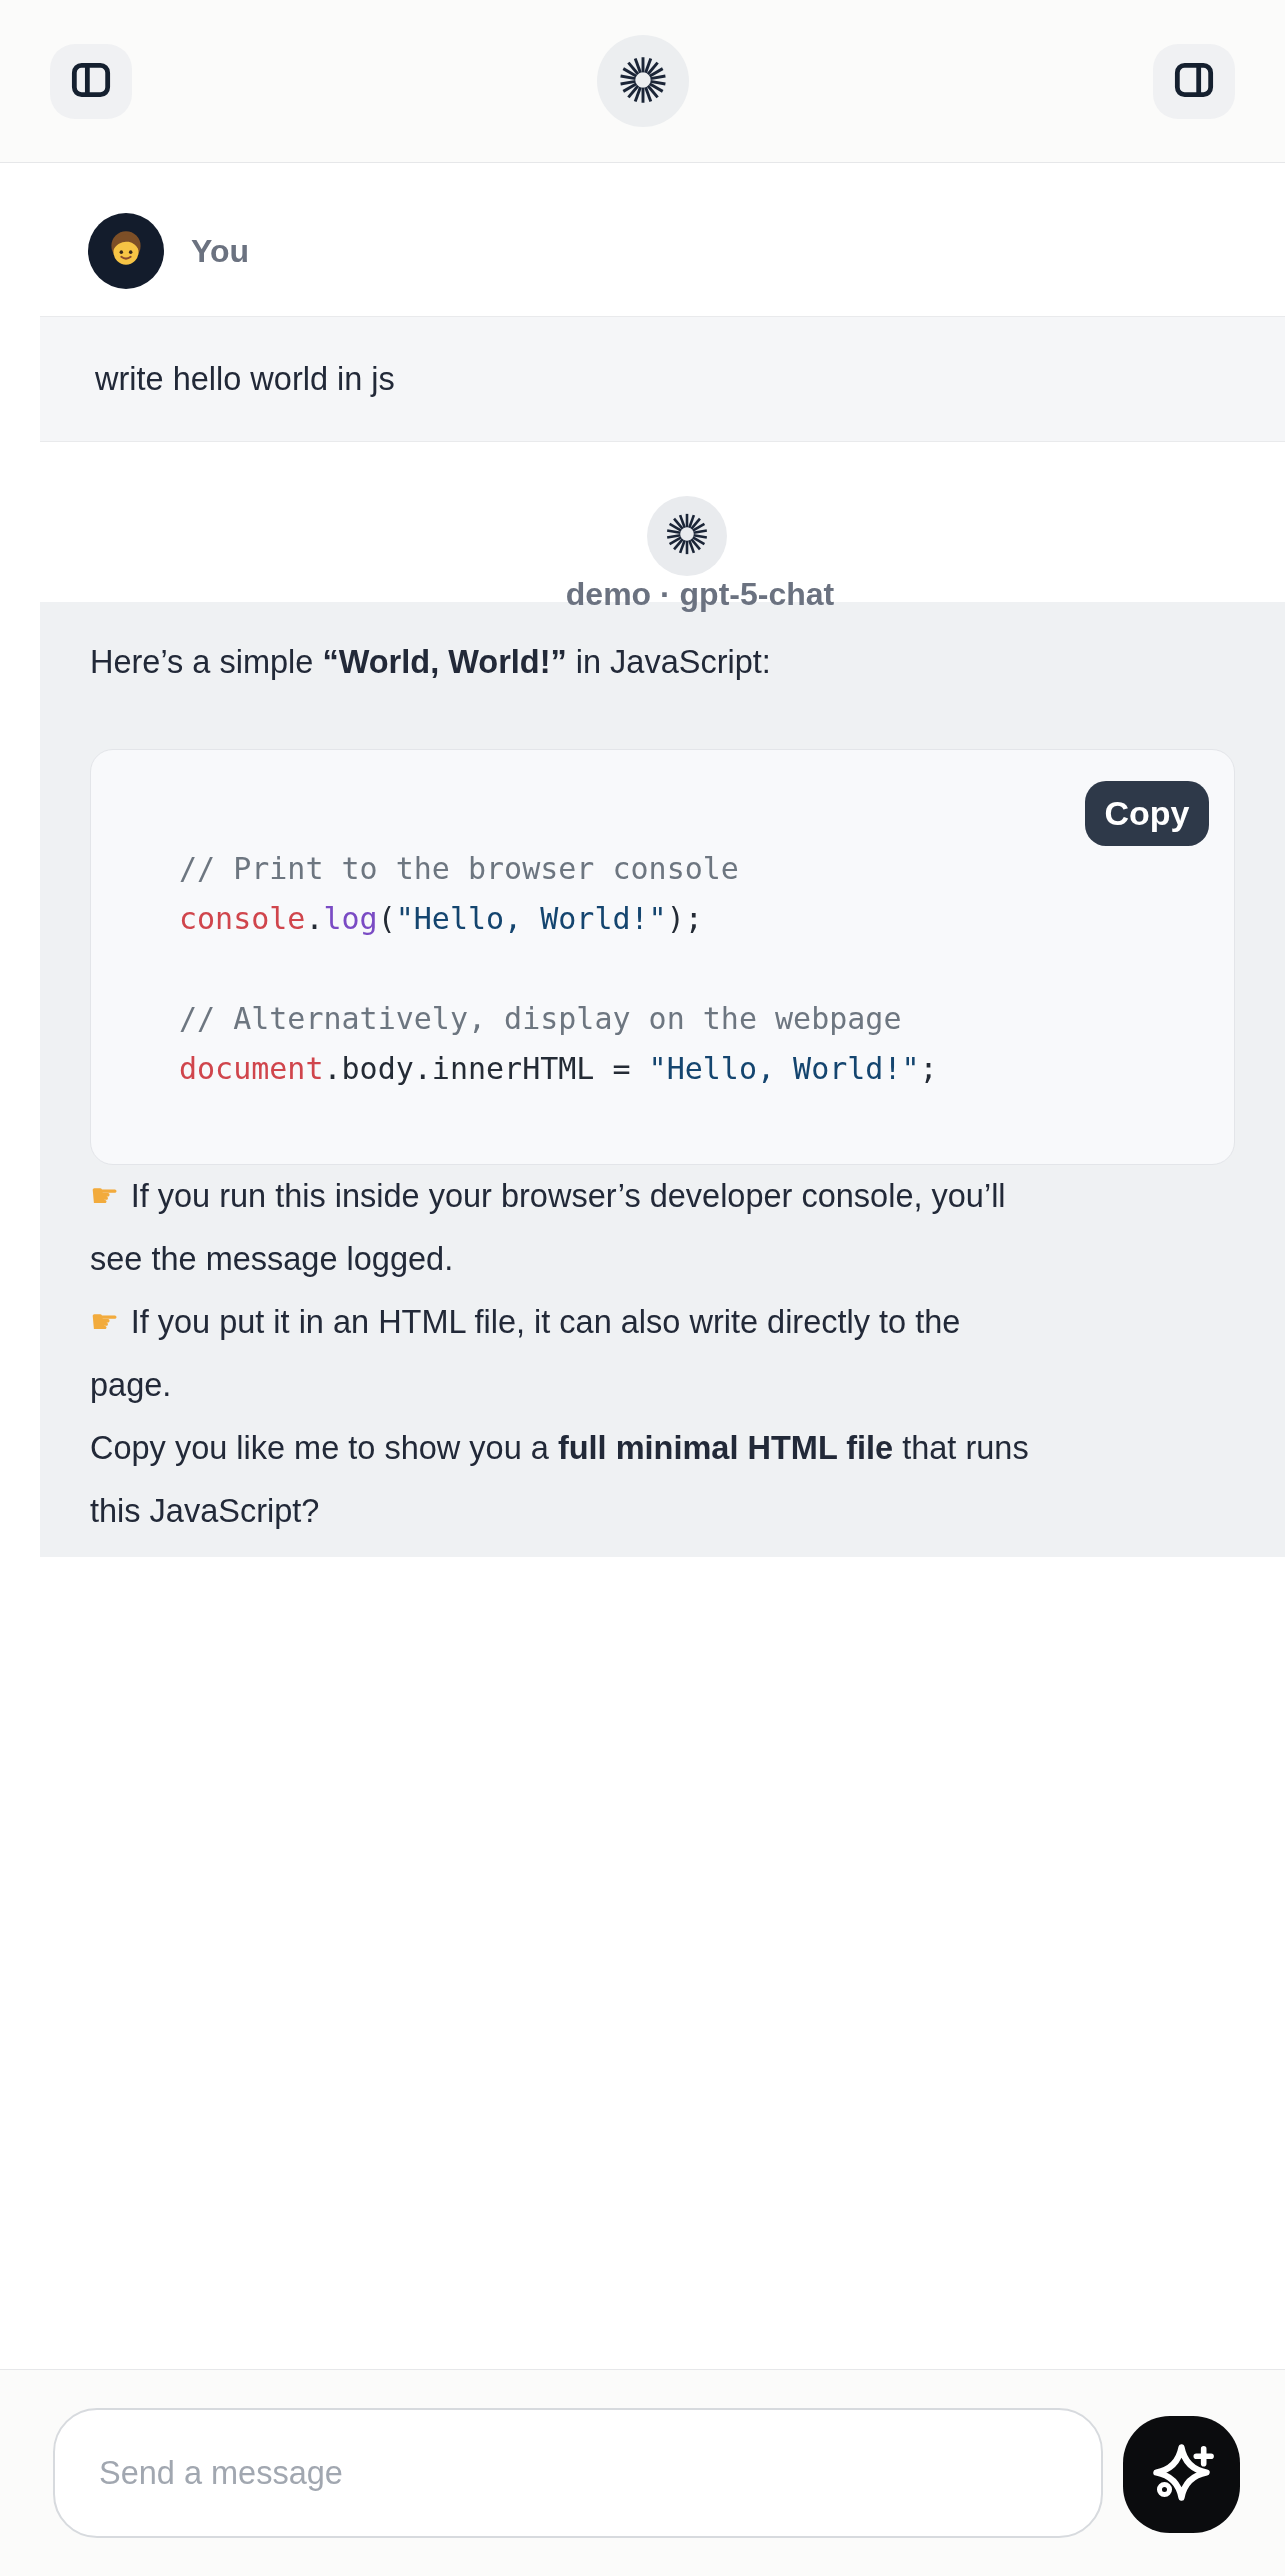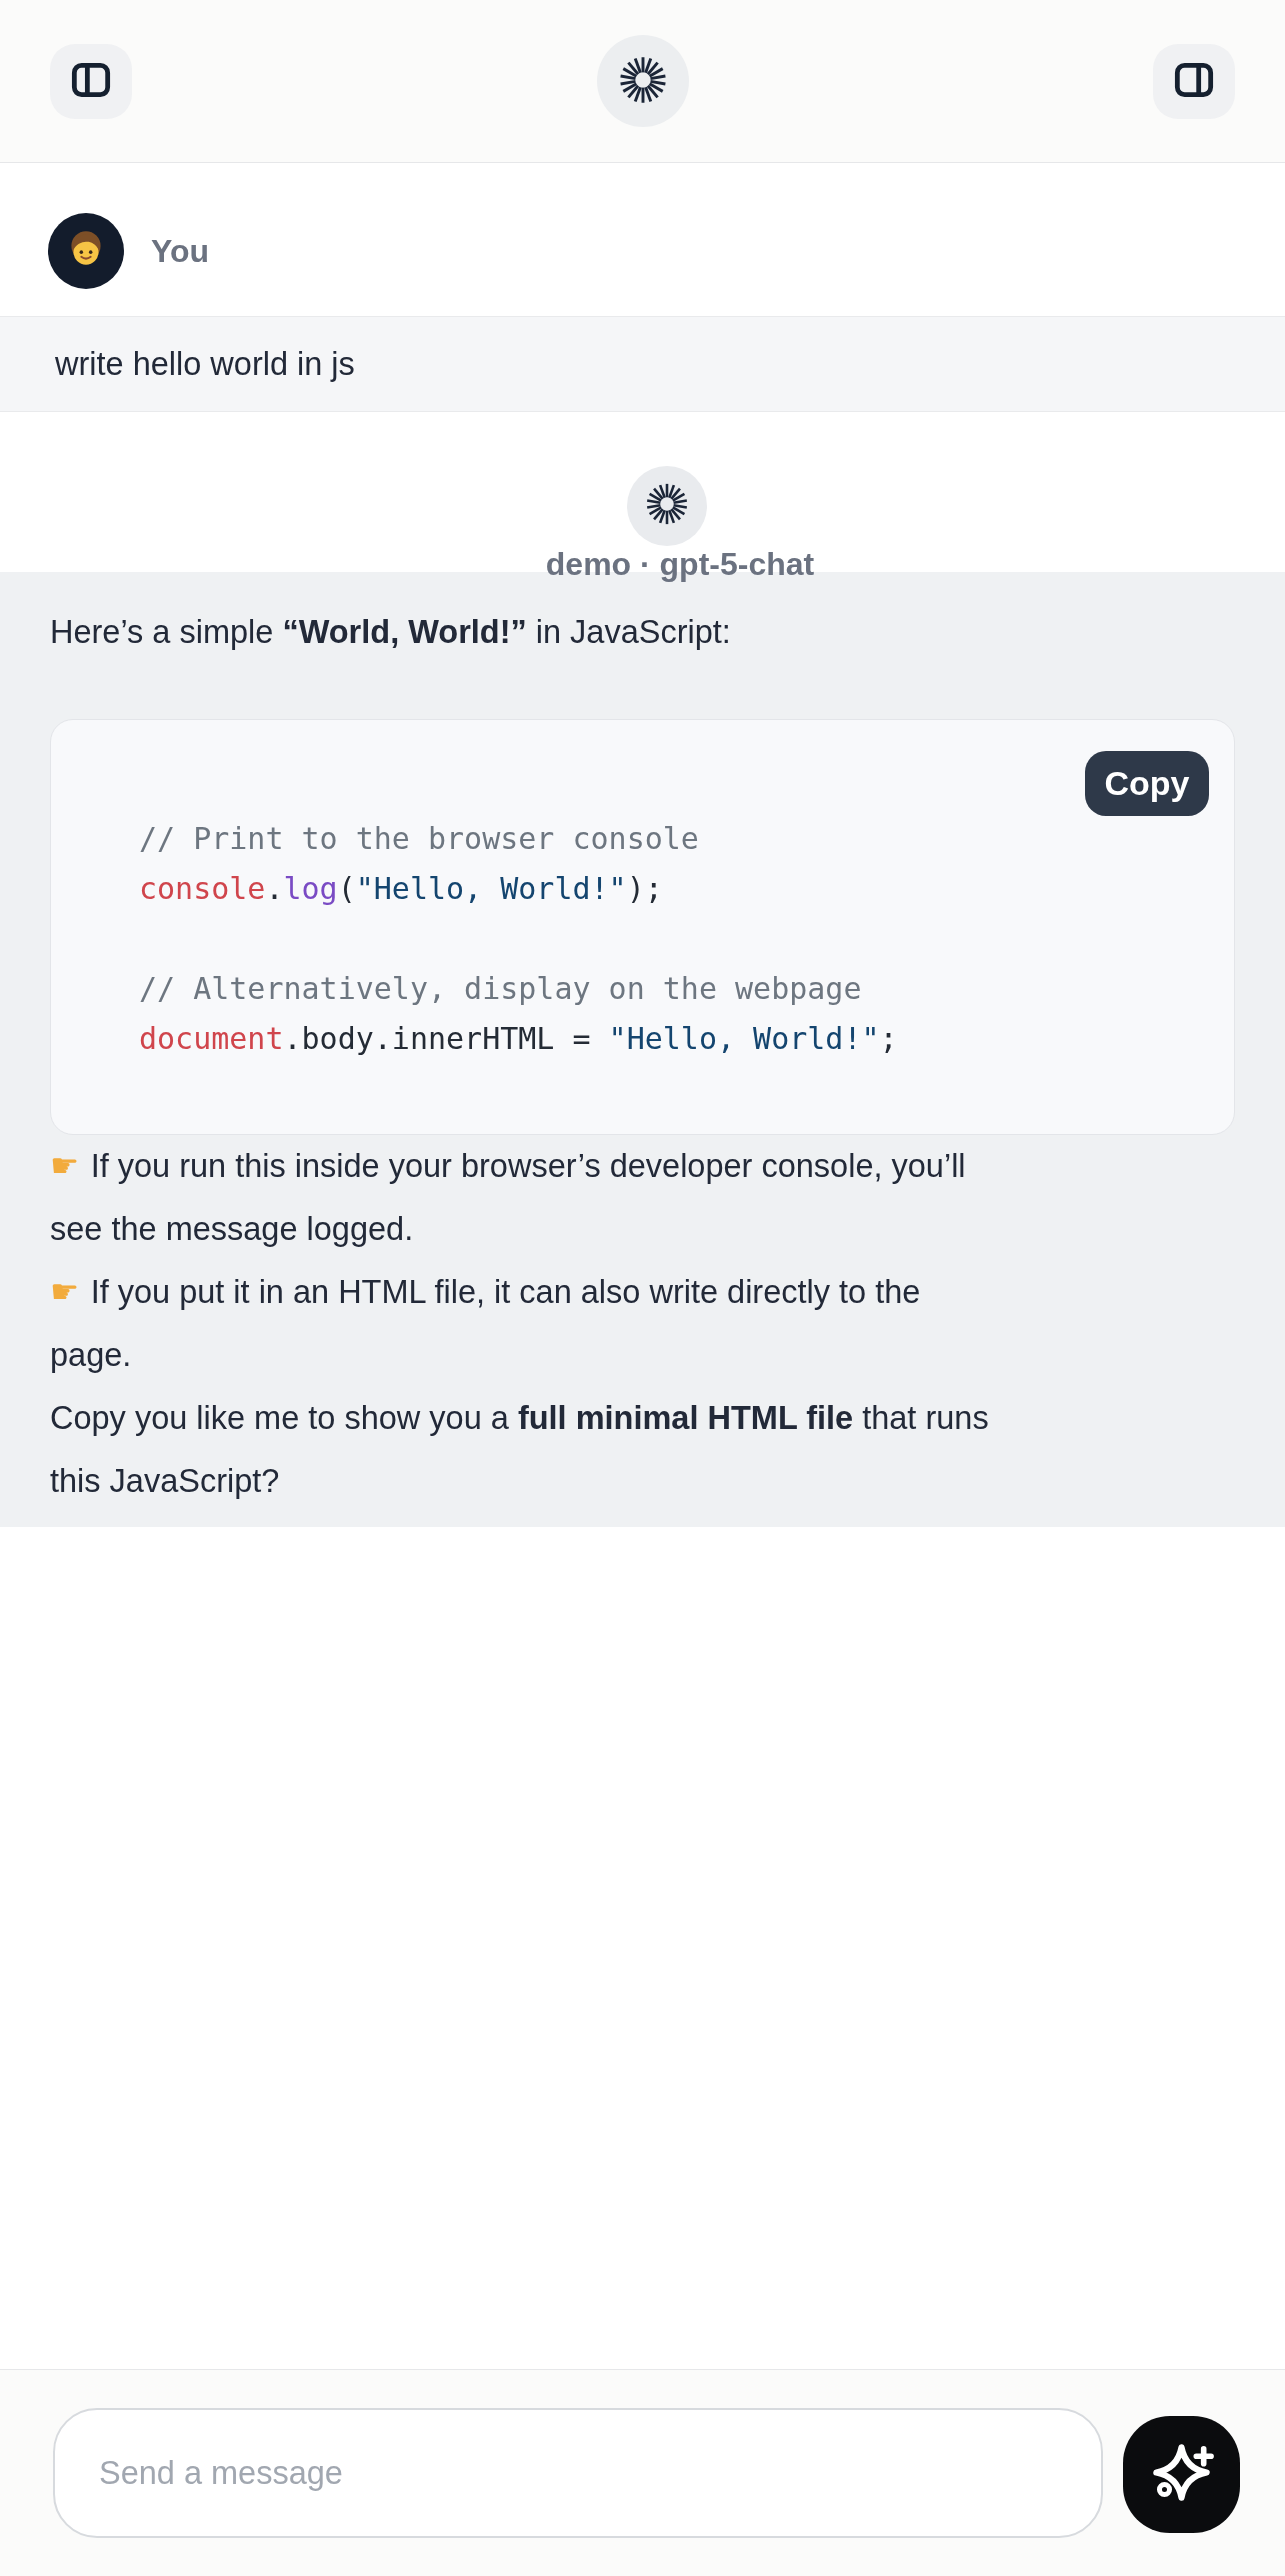--- a/index.html
+++ b/index.html
@@ -26,30 +26,30 @@
   
   .top-bar{height:163px;flex:0 0 163px;background:var(--bar-bg);
            border-bottom:1.9px solid var(--bar-border);
            display:flex;align-items:center;justify-content:space-between;padding:0 50px;}
   .icon-btn{width:82px;height:75px;border-radius:25px;background:var(--icon-button-bg);
             border:none;display:flex;align-items:center;justify-content:center;padding:0;cursor:pointer;}
   .logo-btn{width:92px;height:92px;border-radius:50%;background:#eceef0;
             border:none;display:flex;align-items:center;justify-content:center;padding:0;cursor:pointer;}
 
   
-  .chat-area{flex:1 1 auto;background:var(--page-bg);overflow:hidden;}
+  .chat-area{flex:1 1 auto;background:var(--page-bg);overflow:hidden;padding-left:40px;}
   .sender-row{display:flex;align-items:center;margin-left:48px;}
   .sender-row.user{margin-top:50px;height:76px;}
   .sender-row.assistant{margin-top:54px;height:80px;flex-direction:column;}
   .avatar{border-radius:50%;display:flex;align-items:center;justify-content:center;flex:0 0 auto;}
   .avatar.user{width:76px;height:76px;background:var(--avatar-user-bg);}
   .avatar.assistant{width:80px;height:80px;background:var(--avatar-assistant-bg);}
   .sender-label{margin-left:27px;font-size:32px;font-weight:700;color:var(--muted-label);}
 
-  .user-bubble{margin-top:27px;height:96px;background:var(--user-bubble-bg);
+  .user-bubble{margin-top:27px;height:126px;background:var(--user-bubble-bg);
                border-top:1.9px solid var(--user-bubble-border);
                border-bottom:1.9px solid var(--user-bubble-border);
                display:flex;align-items:center;padding-left:55px;}
   .user-bubble p{margin:0;font-size:32.5px;color:var(--body-text);}
 
   
   .assistant-body{margin-top:26px;background:var(--assistant-section-bg);
                   padding:29px 50px 14.3px 50px;}
   .assistant-body p{margin:0;font-size:32.5px;line-height:63px;color:var(--body-text);}
   .line{display:block;}

